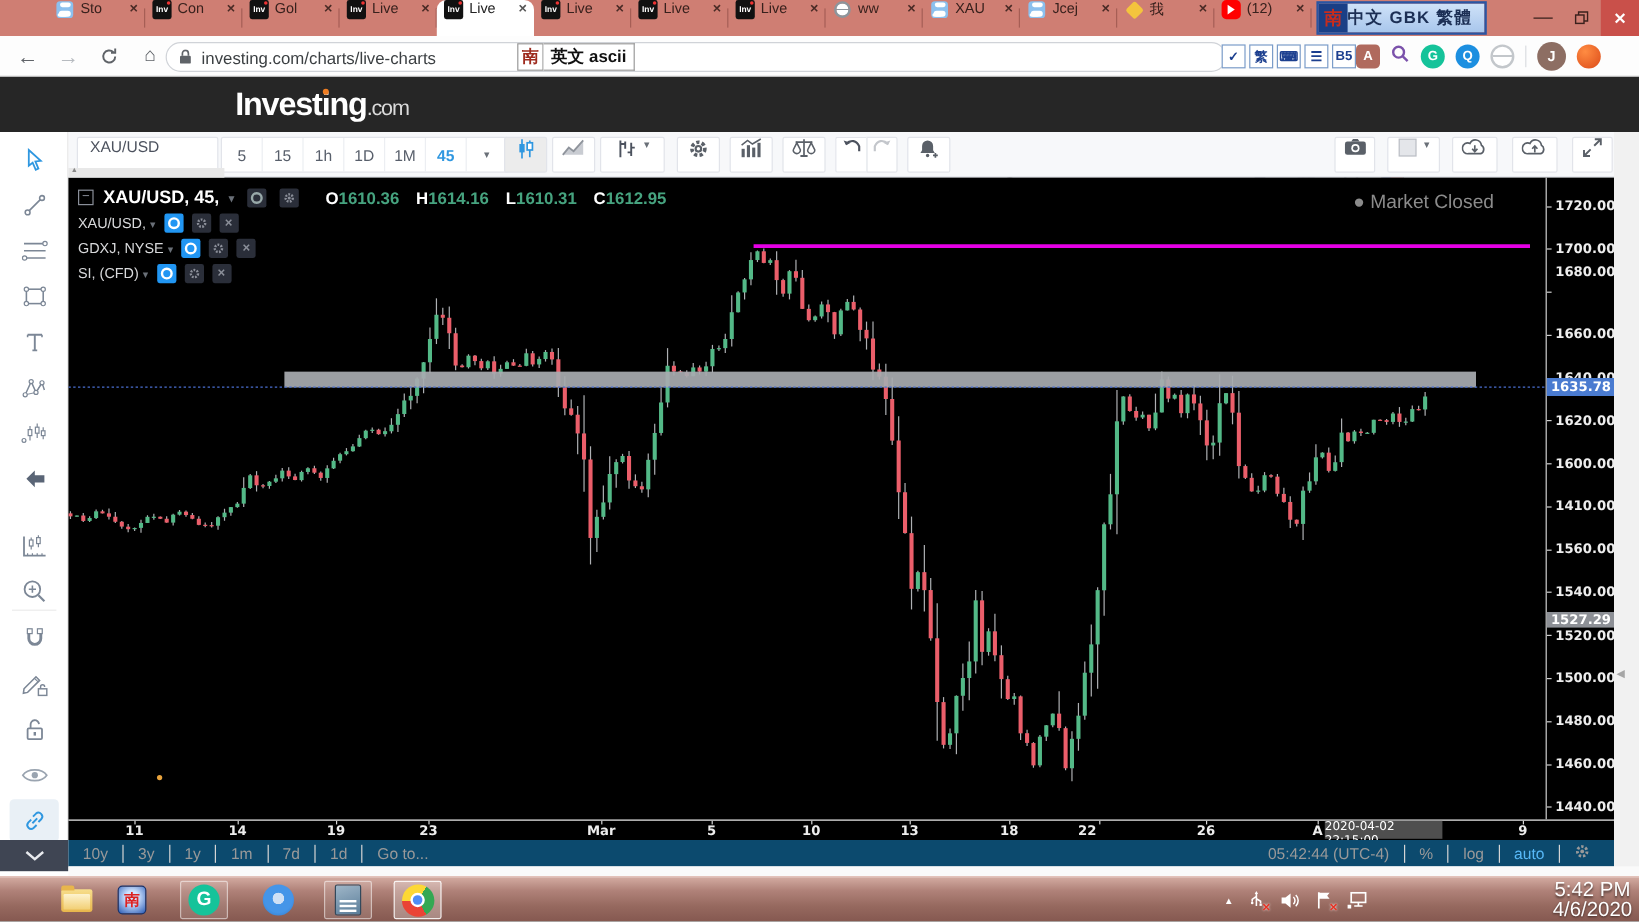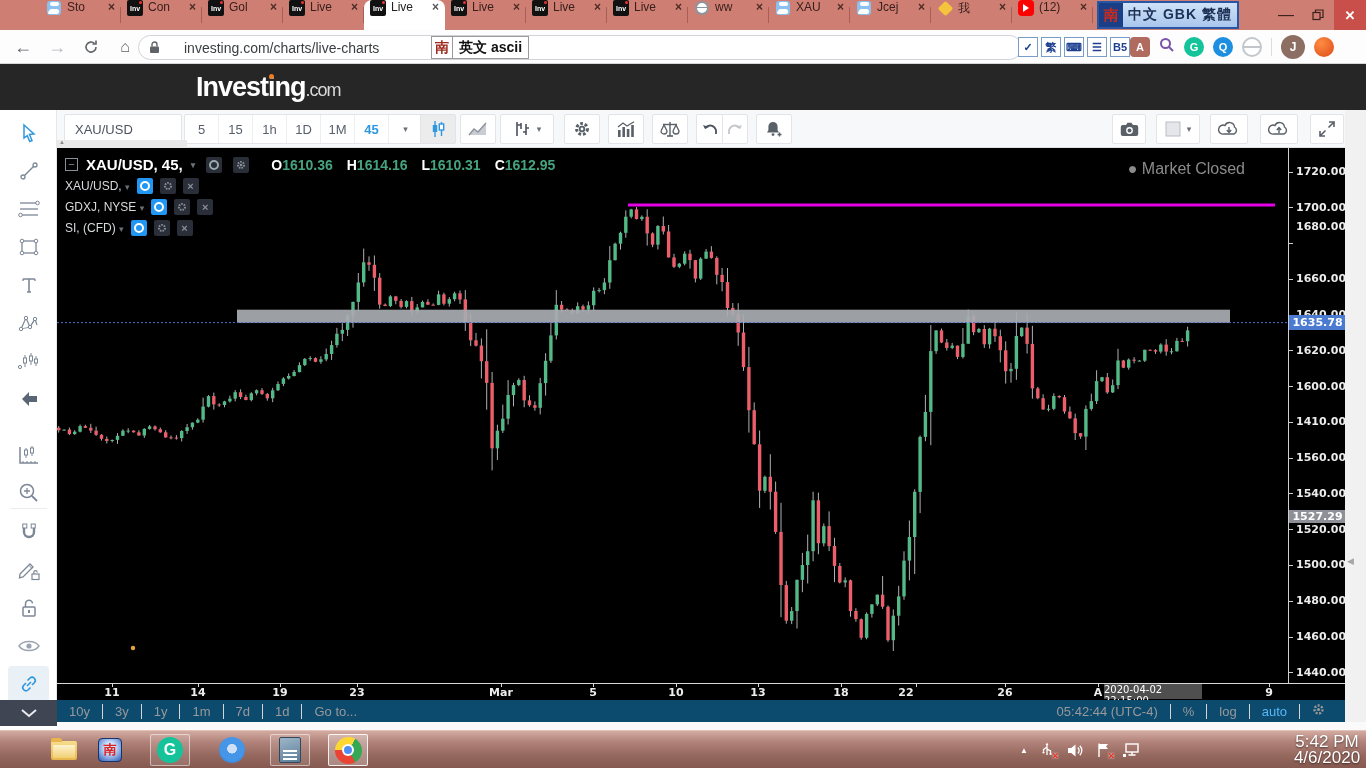--- a/index.html
+++ b/index.html
@@ -20,29 +20,29 @@
   .fav-inv{background:#111;color:#fff;font-size:7px;font-weight:bold;border-radius:2px}
   .fav-inv::after{content:"";position:absolute;right:1px;top:1px;width:3px;height:3px;background:#e33;border-radius:50%}
   .fav-drive{background:#8cc0ee;border-radius:3px}
   .fav-drive::after{content:"";width:10px;height:5px;background:#fff;border-radius:4px;box-shadow:-2px 1px 0 -1px #fff}
   .fav-globe{border:2px solid #8d959c;border-radius:50%;width:14px;height:14px;background:linear-gradient(#fff 45%,#8d959c 45%,#8d959c 55%,#fff 55%)}
   .fav-diamond{background:#f4c43d;width:11px;height:11px;transform:rotate(45deg);border-radius:2px}
   .fav-yt{background:#f00;border-radius:4px}
   .fav-yt::after{content:"";border-left:6px solid #fff;border-top:4px solid transparent;border-bottom:4px solid transparent}
   .ime-status{position:absolute;left:1097px;top:1px;height:28px;width:142px;display:flex;align-items:center;background:linear-gradient(#cfe2f8,#a8c6ec);border:2px solid #2a55a3;font-weight:bold}
   .ime-nan{width:24px;height:24px;background:#1a3f86;color:#c92c1d;display:grid;place-items:center;font-size:15px}
-  .ime-rest{flex:1;text-align:center;color:#1c2f55;font-size:14px;letter-spacing:1px}
+  .ime-rest{flex:1;color:#1c2f55;font-size:14px;letter-spacing:1px}
   .win-controls{position:absolute;right:0;top:0;display:flex}
   .win-btn{width:32px;height:30px;display:grid;place-items:center;color:#3b211d}
   .win-close{background:#c9504a;color:#fff;font-size:13px;font-weight:bold}
 
   
   .navbar{position:absolute;left:0;top:30px;width:1366px;height:34px;background:#fdfdfd;border-bottom:1px solid #d7d7d7}
   .nav-ic{position:absolute;top:0;height:34px;width:30px;display:grid;place-items:center;color:#5f6368;font-size:18px}
-  .omnibox{position:absolute;left:138px;top:5px;width:884px;height:25px;border:1px solid #d0d3d8;border-radius:13px;background:#fff;display:flex;align-items:center;padding:0 10px;gap:24px}
+  .omnibox{position:absolute;left:138px;top:5px;width:884px;height:25px;border:1px solid #d0d3d8;border-radius:13px;background:#fff;display:flex;align-items:center;padding:0 10px;gap:8px}
   .url-text{font-size:14px;color:#3c4043}
   .ime-inline{position:absolute;left:292px;top:0;display:flex;align-items:stretch;height:23px}
   .ime-inline .ime-box{width:22px;background:#fff;border:1px solid #999;color:#a21republic;display:grid;place-items:center}
   .ime-box{width:22px;border:1px solid #9b9b9b;background:#fff;color:#9e2b1e;font-weight:bold;font-size:14px;display:grid;place-items:center}
   .ime-text{border:1px solid #9b9b9b;border-left:none;background:#fff;color:#111;font-size:14px;padding:0 6px;display:flex;align-items:center;font-weight:bold}
   .mini-btns{position:absolute;left:1018px;top:7px;display:flex;gap:3px}
   .mini-btn{width:20px;height:20px;border:1px solid #7a9cc9;background:#fff;display:grid;place-items:center;font-size:11px;font-weight:bold;color:#1c3f8f}
   .ext-row{position:absolute;left:1130px;top:5px;display:flex;gap:9px;align-items:center;height:24px}
   .ext{width:20px;height:20px;border-radius:4px;display:grid;place-items:center;font-size:11px;font-weight:bold;color:#fff}
   .ext-pdf{background:#b06a5e}
@@ -61,21 +61,21 @@
   .logo .dotcom{font-size:18px;font-weight:normal;color:#dadada}
   .site-search{position:absolute;left:380px;top:78px;width:478px;height:24px;background:#fdfdfd;border-radius:2px;display:flex;align-items:center;padding:0 8px;justify-content:space-between}
   .site-search input{border:none;outline:none;background:transparent;font-size:13px;color:#555;width:420px;font-family:"Liberation Sans",sans-serif}
   .signin{position:absolute;left:884px;top:82px;color:#fff;font-size:13px;font-weight:bold}
   .hd-ic{position:absolute;top:80px;color:#9aa0a6}
   .flag{position:absolute;left:1152px;top:83px;width:17px;height:11px;background:repeating-linear-gradient(#c94a3f 0 1.6px,#fff 1.6px 3.2px);outline:1px solid #555}
   .flag::after{content:"";position:absolute;left:0;top:0;width:7px;height:6px;background:#2c3e80}
 
   
   .chart-toolbar{position:absolute;left:0;top:110px;width:1366px;height:38px;background:#f7f8fa;border-bottom:1px solid #dde0e6}
-  .tbtn{position:absolute;top:4px;height:30px;background:#fff;border:1px solid #e2e4ea;border-radius:2px;display:flex;align-items:center;justify-content:center;color:#4c525e;font-size:13px;cursor:pointer}
+  .tbtn{position:absolute;top:4px;height:30px;background:#fff;border:1px solid #e2e4ea;border-radius:2px;display:flex;justify-content:center;color:#4c525e;font-size:13px;cursor:pointer}
   .tf-seg{position:absolute;left:184px;top:4px;height:30px;display:flex;background:#fff;border:1px solid #e2e4ea;border-radius:2px}
   .tf{min-width:34px;padding:0 4px;display:grid;place-items:center;font-size:13px;color:#585f6b;border-right:1px solid #eceef2;cursor:pointer}
   .tf.active{color:#2f97e0;font-weight:bold}
   .caret{font-size:9px;color:#6a7078}
 
   
   .sidebar{position:absolute;left:0;top:110px;width:57px;height:590px;background:#fff;border-right:1px solid #e8e8e8}
   .side-ic{position:absolute;left:17px;width:24px;height:24px;display:grid;place-items:center;cursor:pointer}
   .side-sep{position:absolute;left:10px;width:37px;height:1px;background:#ececec}
   .link-box{position:absolute;left:8px;top:556px;width:41px;height:36px;background:#e9f0f6;border-radius:4px}

